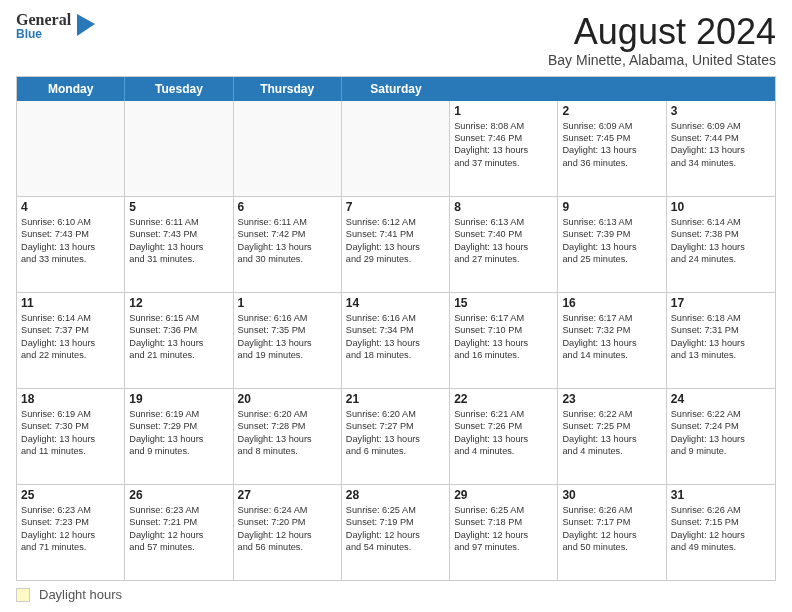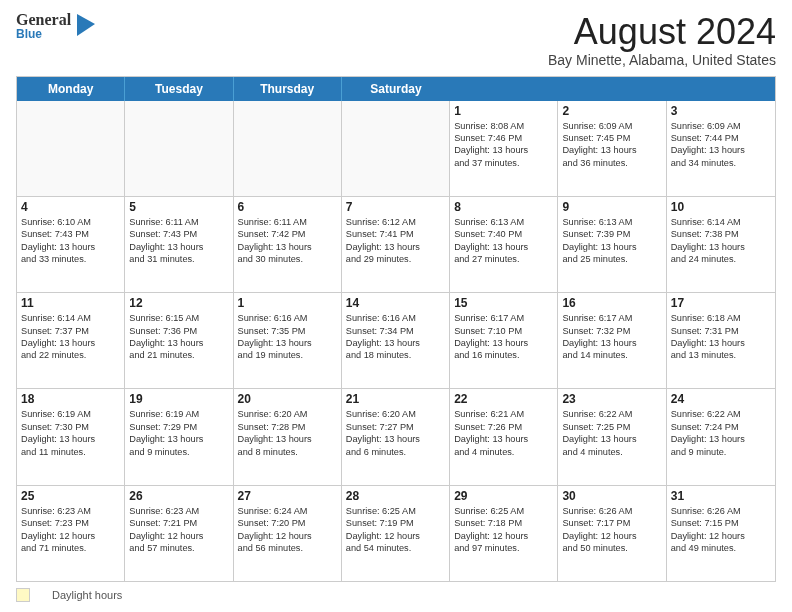--- a/index.html
+++ b/index.html
@@ -113,23 +113,23 @@
       margin-bottom: 2px;
     }
     .cell-line {
       display: block;
       line-height: 1.35;
       font-size: 9.2px;
     }
     .footer {
       display: flex;
       align-items: center;
-      gap: 22px;
+      gap: 9px;
       margin-top: 6px;
-      font-size: 11px;
+      font-size: 13px;
       color: #555;
     }
     .daylight-box {
       width: 14px;
       height: 14px;
       background: #fff9c4;
       border: 1px solid #ccc;
       display: inline-block;
     }
   </style>

